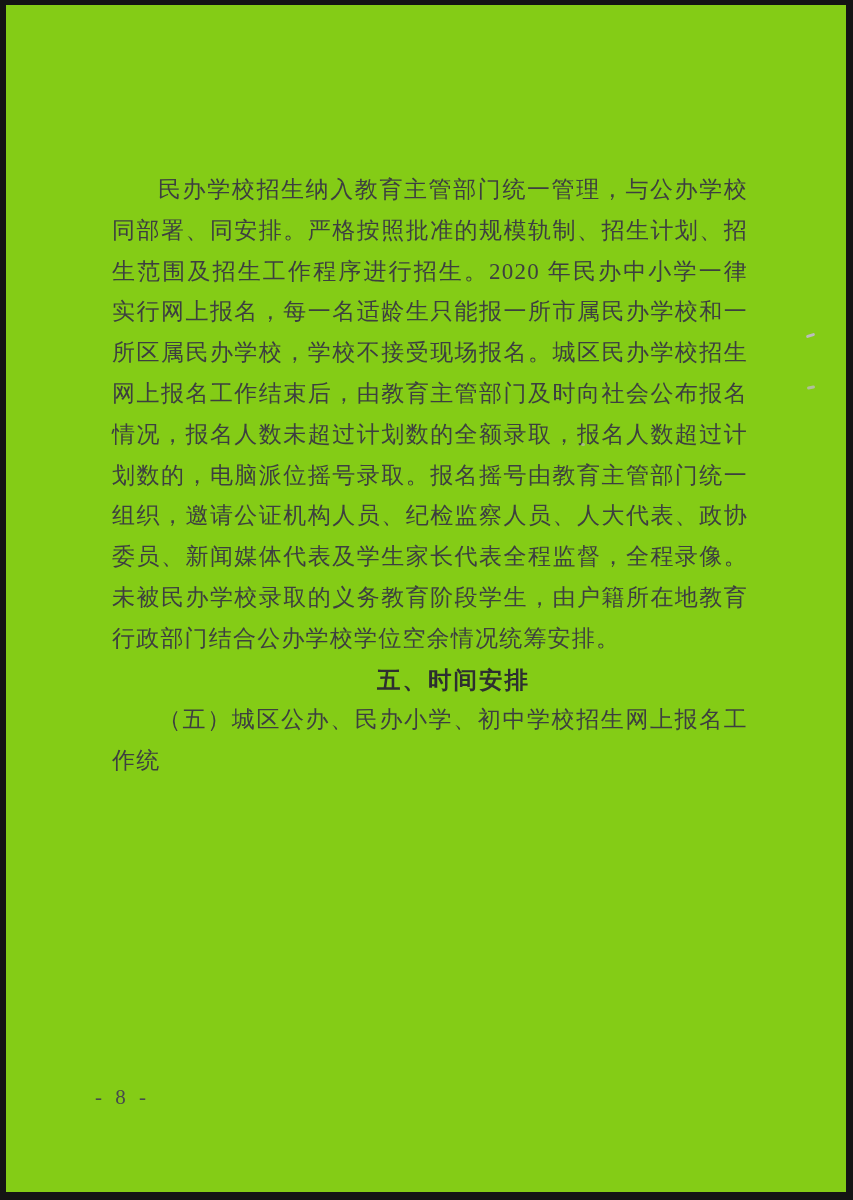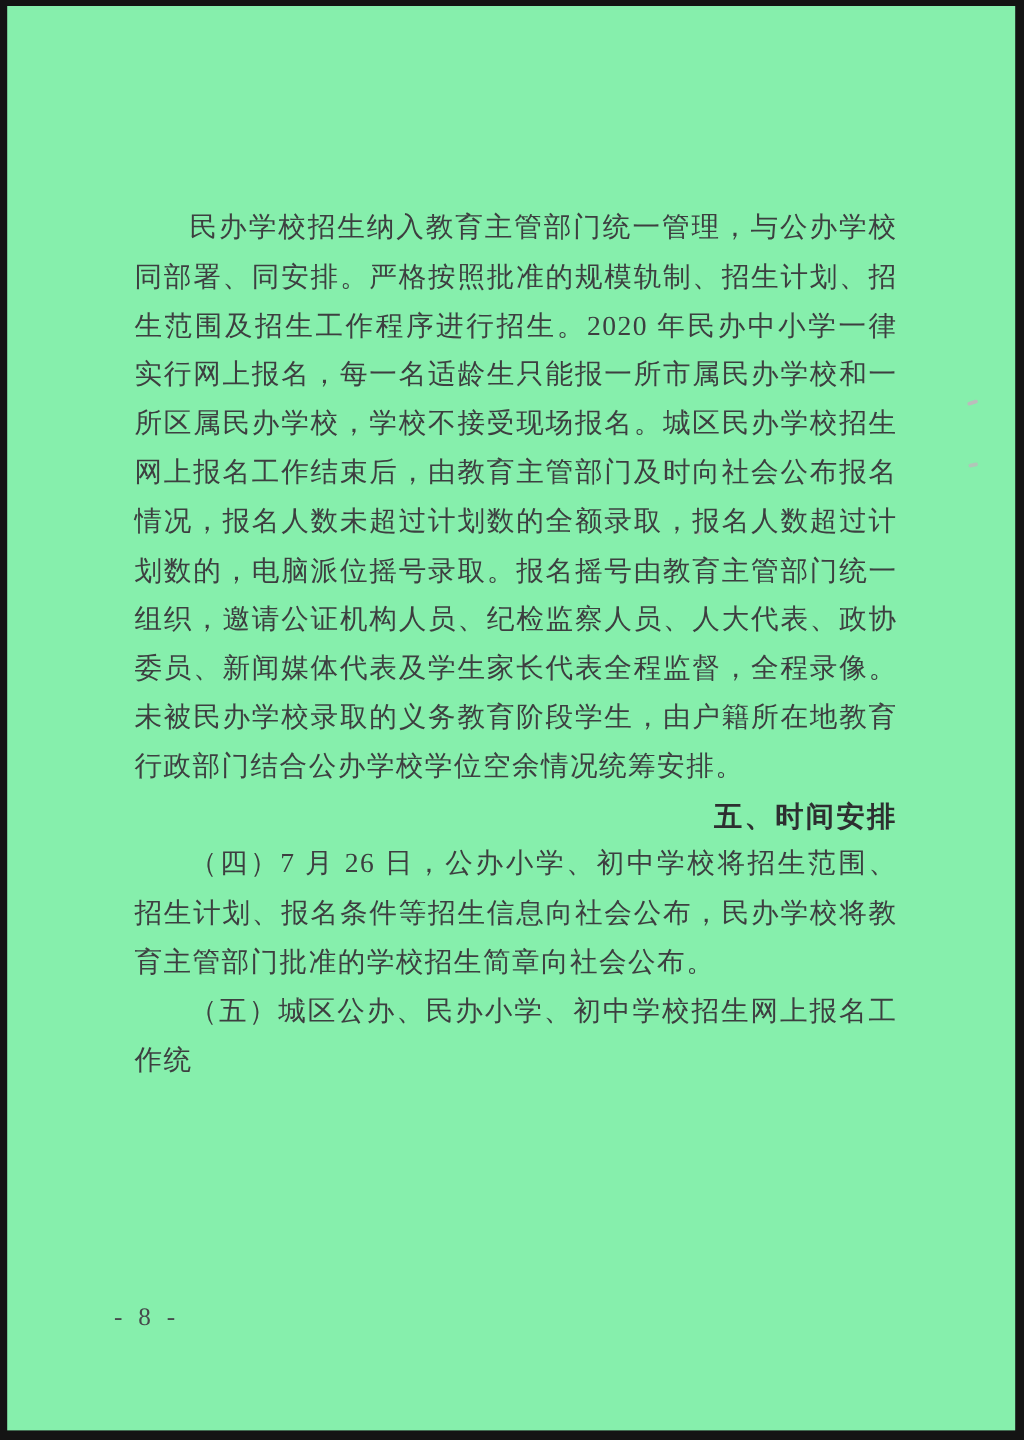--- a/index.html
+++ b/index.html
@@ -12,21 +12,21 @@
     height: 1200px;
     background: #141414; 
     overflow: hidden;
   }
   .doc-page {
     position: absolute;
     left: 6px;
     top: 5px;
     right: 7px;
     bottom: 8px;
-    background: #86efac;
+    background: #84cc16;
   }
   .text-block {
     position: absolute;
     left: 106px;
     top: 165px;
     width: 636px;
     font-family: "Liberation Serif", "DejaVu Serif", serif;
     font-size: 23px;
     line-height: 40.8px;
     letter-spacing: 1.2px;
@@ -39,21 +39,21 @@
   }
   .section-heading {
     margin: 0;
     text-indent: 2em;
     font-family: "Liberation Sans", "DejaVu Sans", sans-serif;
     font-size: 23.5px;
     line-height: 40.8px;
     font-weight: 700;
     letter-spacing: 2px;
     color: #2d2f30;
-    text-align: right;
+    text-align: center;
   }
   .page-number {
     position: absolute;
     left: 89px;
     top: 1080px;
     font-family: "Liberation Serif", "DejaVu Serif", serif;
     font-size: 21px;
     letter-spacing: 4px;
     color: #474a4c;
   }
@@ -73,21 +73,20 @@
   <div class="doc-page">
 
     <div class="text-block">
       <p>民办学校招生纳入教育主管部门统一管理，与公办学校同部署、同安排。严格按照批准的规模轨制、招生计划、招生范围及招生工作程序进行招生。2020 年民办中小学一律实行网上报名，每一名适龄生只能报一所市属民办学校和一所区属民办学校，学校不接受现场报名。城区民办学校招生网上报名工作结束后，由教育主管部门及时向社会公布报名情况，报名人数未超过计划数的全额录取，报名人数超过计划数的，电脑派位摇号录取。报名摇号由教育主管部门统一组织，邀请公证机构人员、纪检监察人员、人大代表、政协委员、新闻媒体代表及学生家长代表全程监督，全程录像。未被民办学校录取的义务教育阶段学生，由户籍所在地教育行政部门结合公办学校学位空余情况统筹安排。</p>
 
       <p class="section-heading">五、时间安排</p>
 
 
 
 
-      <p>（四）7 月 26 日，公办小学、初中学校将招生范围、招生计划、报名条件等招生信息向社会公布，民办学校将教育主管部门批准的学校招生简章向社会公布。</p>
 
       <p>（五）城区公办、民办小学、初中学校招生网上报名工作统</p>
     </div>
 
     <div class="page-number">- 8 -</div>
 
     <div class="speck speck-a"></div>
     <div class="speck speck-b"></div>
     <div class="speck speck-c"></div>
 

